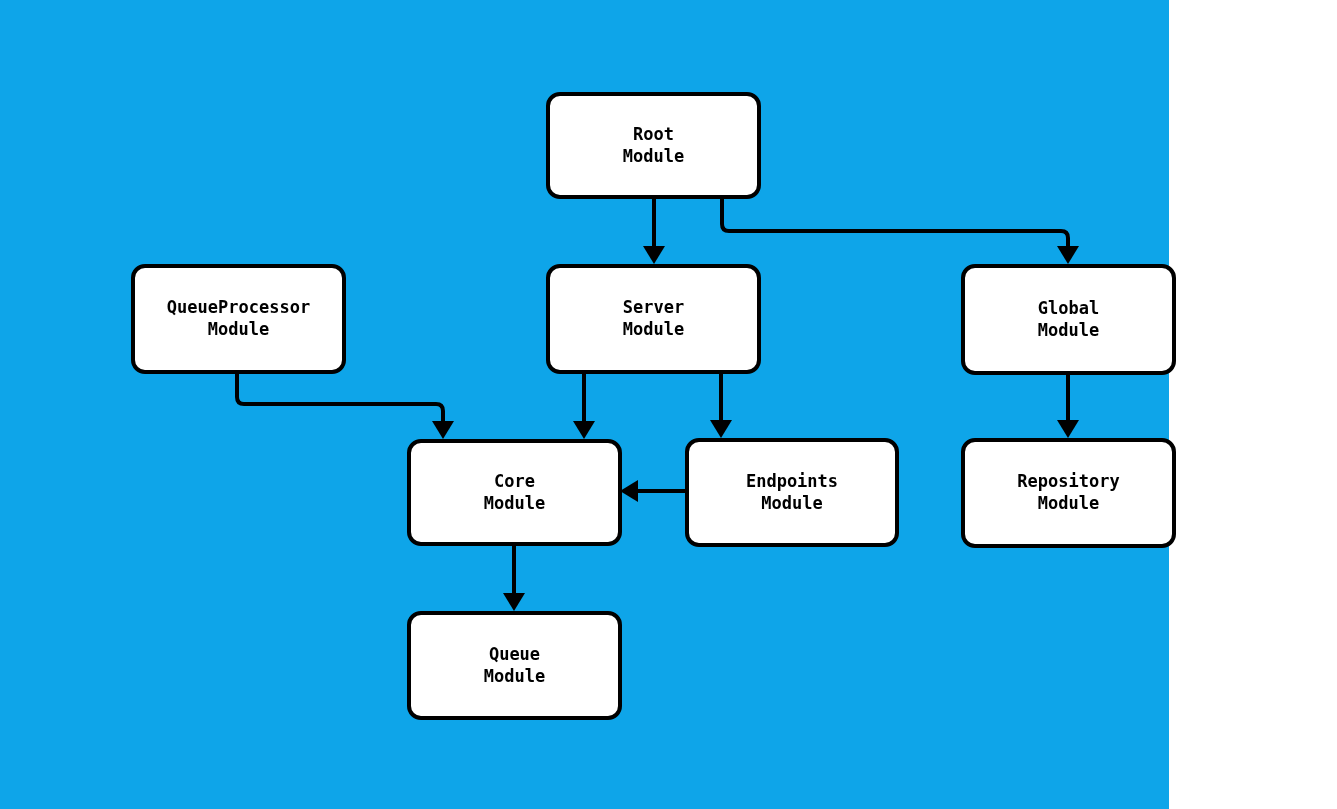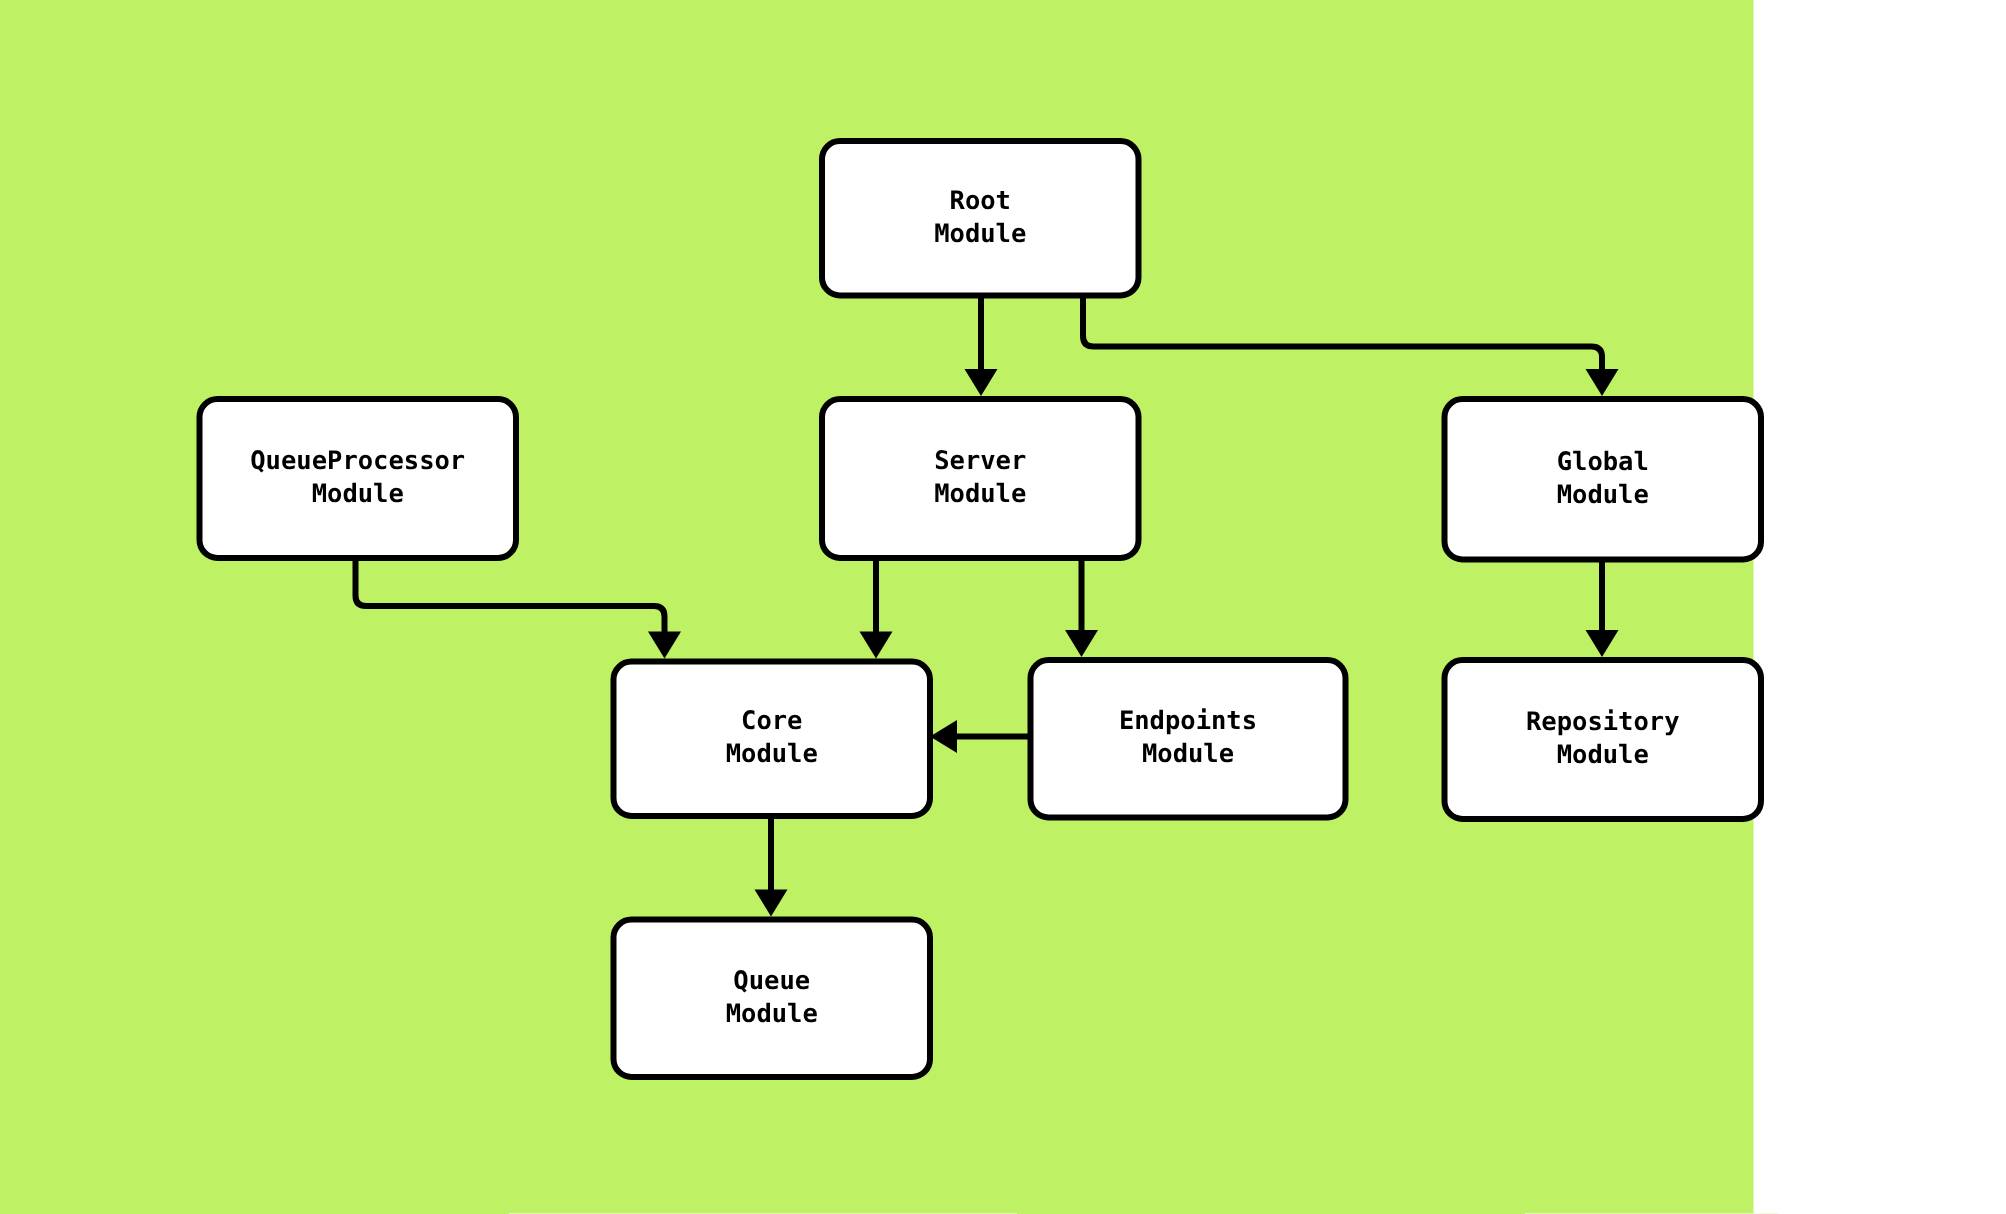--- a/index.html
+++ b/index.html
@@ -11,21 +11,21 @@
   body {
     width: 1337px;
     height: 809px;
     font-family: "DejaVu Sans Mono", "Liberation Mono", monospace;
     overflow: hidden;
   }
   #diagram-root {
     position: relative;
     width: 1169px;
     height: 809px;
-    background: #bef264;
+    background: #0ea5e9;
   }
   svg#graph-canvas {
     display: block;
     width: 1337px;
     height: 809px;
   }
   .node-box {
     fill: #ffffff;
     stroke: #000000;
     stroke-width: 4;

